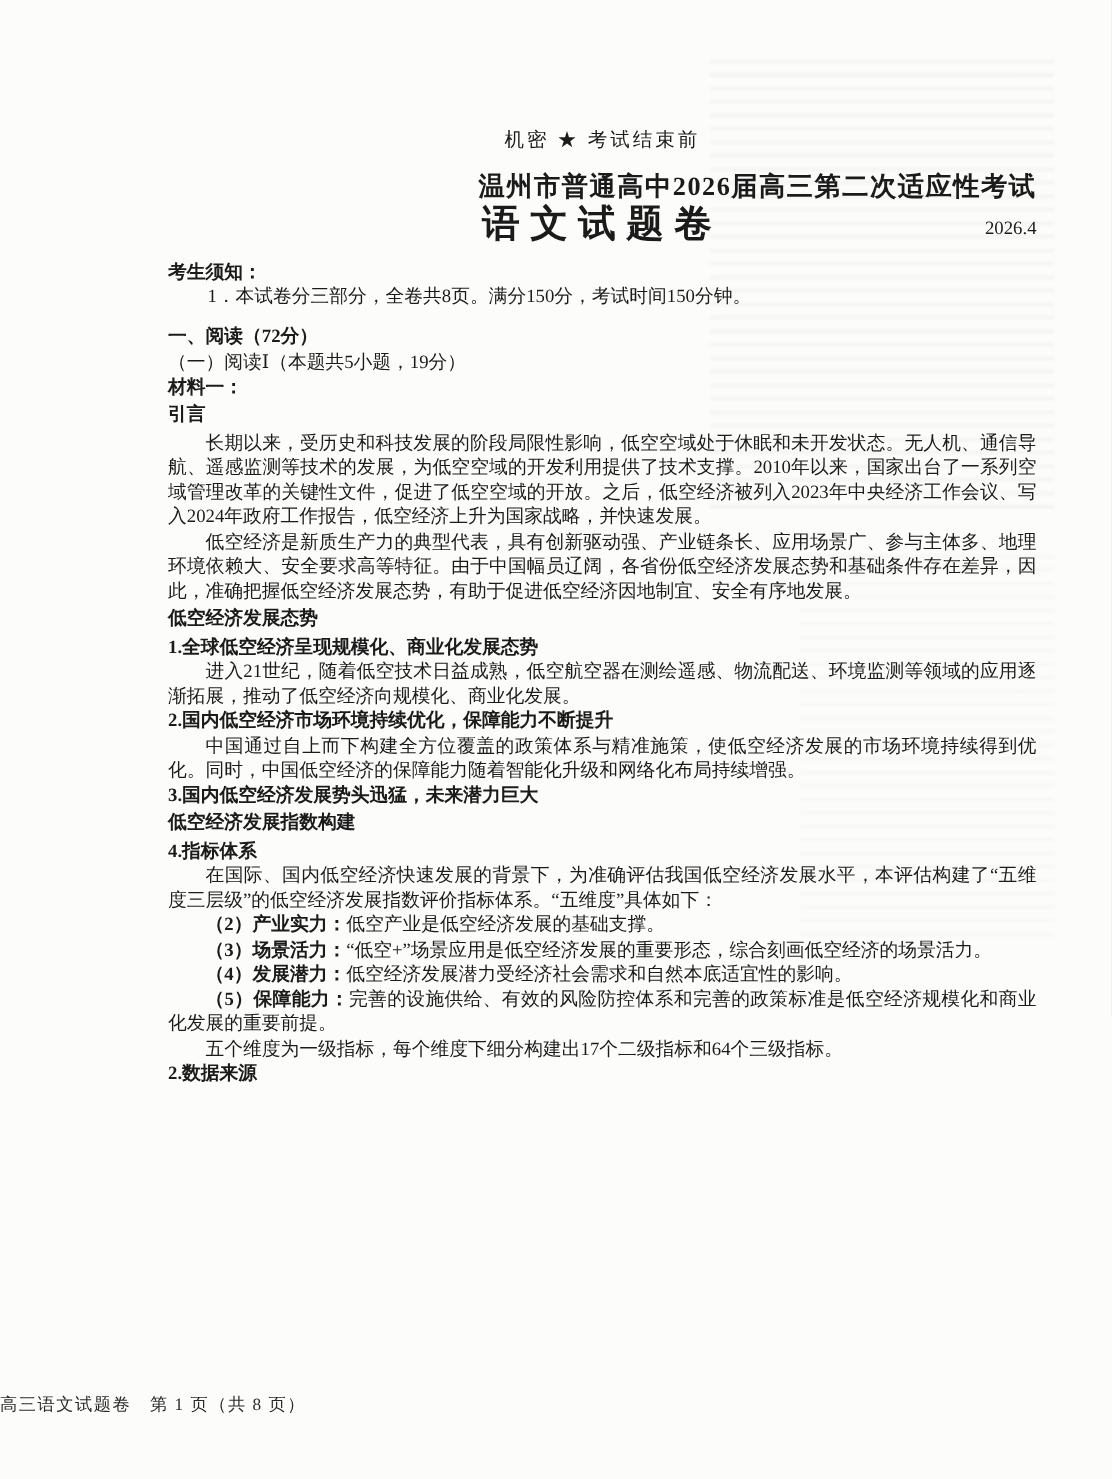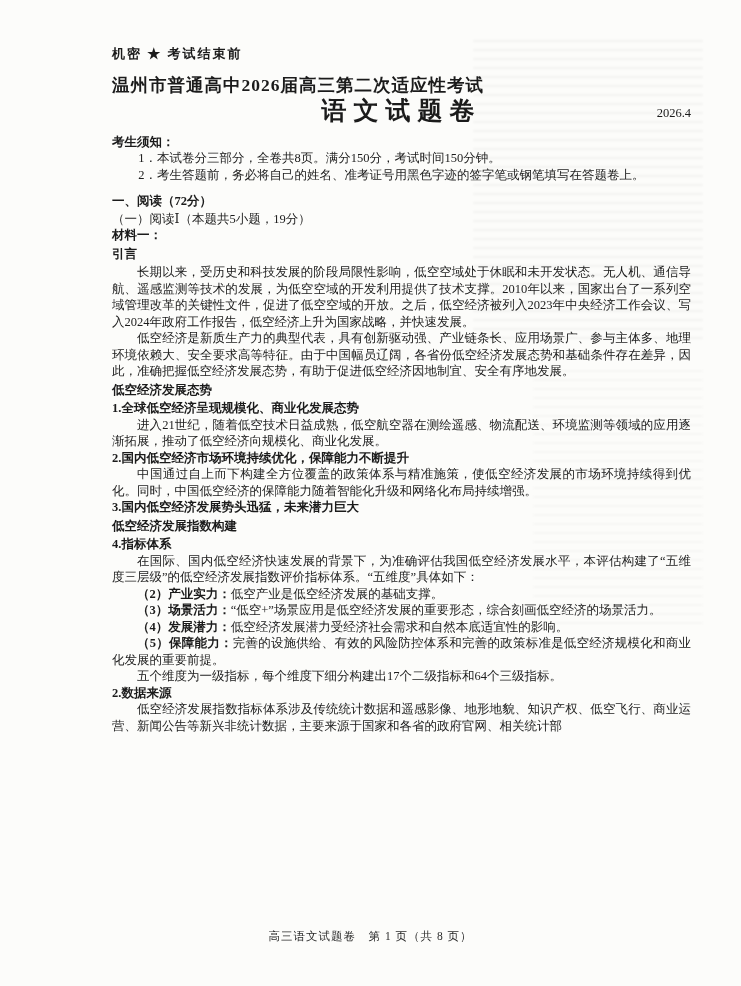--- a/index.html
+++ b/index.html
@@ -23,25 +23,25 @@
       to bottom,
       rgba(90,90,90,0.10) 0px, rgba(90,90,90,0.10) 2px,
       rgba(0,0,0,0) 2px, rgba(0,0,0,0) 9px);
     filter:blur(1.2px);
     opacity:.55;
     pointer-events:none;
   }
   .bleed-1{ right:38px; top:40px; width:230px; height:300px; }
   .bleed-2{ right:38px; top:370px; width:170px; height:260px; opacity:.35; }
   .classified{
-    text-align:left; font-weight:bold; font-size:13px;
-    letter-spacing:2px; margin-bottom:14px;
+    text-align:center; font-weight:normal; font-size:13px;
+    letter-spacing:2px; margin-bottom:14px;margin-top:39px;
   }
   .title{
-    text-align:left; font-weight:bold; font-size:17.5px;
+    text-align:right; font-weight:bold; font-size:17.5px;
     margin-bottom:10px; letter-spacing:1px;
   }
   .subtitle-row{ position:relative; margin-bottom:14px; }
   .subtitle{
     text-align:center; font-weight:bold; font-size:25px;
     letter-spacing:7px;
   }
   .date{
     position:absolute; right:0; bottom:-2px;
     font-size:12.5px; font-weight:normal;
@@ -56,21 +56,21 @@
   .center-head{
     font-weight:bold; margin:2px 0;
   }
   .item-head{ font-weight:bold; }
   p.para{
     margin:0; text-indent:2em; text-align:justify;
   }
   .bold{ font-weight:bold; }
   .footer{
     position:absolute; left:0; right:0; bottom:42px;
-    text-align:center; font-size:11.5px; color:#2a2a2a;
+    text-align:left; font-size:11.5px; color:#2a2a2a;
     letter-spacing:1px;
     margin-top:36px;
   }
 </style>
 </head>
 <body>
 
 <div class="page">
   <div class="bleed bleed-1"></div>
   <div class="bleed bleed-2"></div>
@@ -81,21 +81,20 @@
     <div class="title">温州市普通高中2026届高三第二次适应性考试</div>
 
     <div class="subtitle-row">
       <div class="subtitle">语文试题卷</div>
       <div class="date">2026.4</div>
     </div>
 
     <div class="notice">
       <div class="notice-heading">考生须知：</div>
       <div class="notice-item">1．本试卷分三部分，全卷共8页。满分150分，考试时间150分钟。</div>
-      <div class="notice-item">2．考生答题前，务必将自己的姓名、准考证号用黑色字迹的签字笔或钢笔填写在答题卷上。</div>
     </div>
 
     <div class="sec-heading">一、阅读（72分）</div>
     <div class="sec-sub">（一）阅读Ⅰ（本题共5小题，19分）</div>
     <div class="material">材料一：</div>
 
     <div class="center-head">引言</div>
     <p class="para">长期以来，受历史和科技发展的阶段局限性影响，低空空域处于休眠和未开发状态。无人机、通信导航、遥感监测等技术的发展，为低空空域的开发利用提供了技术支撑。2010年以来，国家出台了一系列空域管理改革的关键性文件，促进了低空空域的开放。之后，低空经济被列入2023年中央经济工作会议、写入2024年政府工作报告，低空经济上升为国家战略，并快速发展。</p>
     <p class="para">低空经济是新质生产力的典型代表，具有创新驱动强、产业链条长、应用场景广、参与主体多、地理环境依赖大、安全要求高等特征。由于中国幅员辽阔，各省份低空经济发展态势和基础条件存在差异，因此，准确把握低空经济发展态势，有助于促进低空经济因地制宜、安全有序地发展。</p>
 
@@ -115,18 +114,17 @@
     <p class="para">在国际、国内低空经济快速发展的背景下，为准确评估我国低空经济发展水平，本评估构建了“五维度三层级”的低空经济发展指数评价指标体系。“五维度”具体如下：</p>
 
     <p class="para"><span class="bold">（2）产业实力：</span><span>低空产业是低空经济发展的基础支撑。</span></p>
     <p class="para"><span class="bold">（3）场景活力：</span><span>“低空+”场景应用是低空经济发展的重要形态，综合刻画低空经济的场景活力。</span></p>
     <p class="para"><span class="bold">（4）发展潜力：</span><span>低空经济发展潜力受经济社会需求和自然本底适宜性的影响。</span></p>
     <p class="para"><span class="bold">（5）保障能力：</span><span>完善的设施供给、有效的风险防控体系和完善的政策标准是低空经济规模化和商业化发展的重要前提。</span></p>
 
     <p class="para">五个维度为一级指标，每个维度下细分构建出17个二级指标和64个三级指标。</p>
 
     <div class="item-head">2.数据来源</div>
-    <p class="para">低空经济发展指数指标体系涉及传统统计数据和遥感影像、地形地貌、知识产权、低空飞行、商业运营、新闻公告等新兴非统计数据，主要来源于国家和各省的政府官网、相关统计部</p>
 
   </div>
 
   <div class="footer">高三语文试题卷　第 1 页（共 8 页）</div>
 </div>
 
 </body></html>

